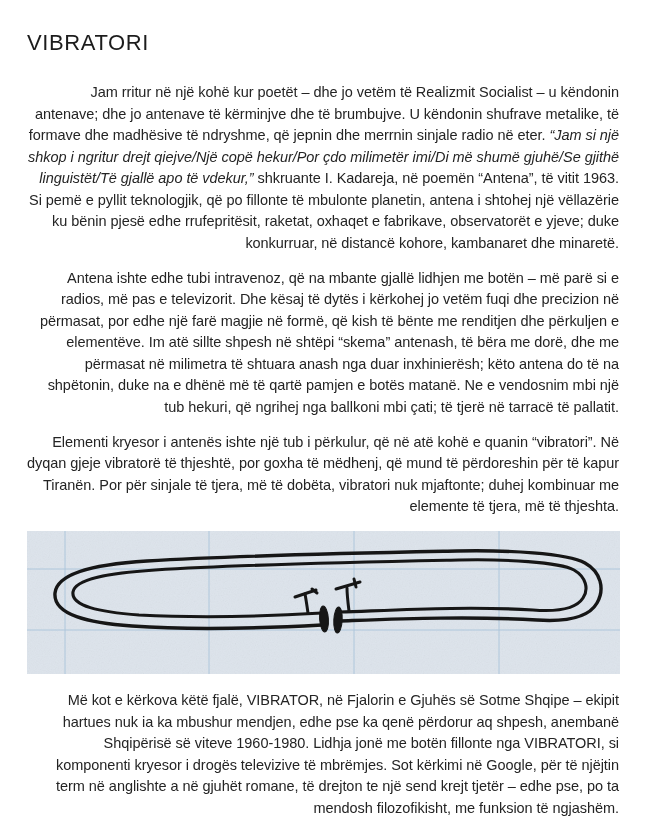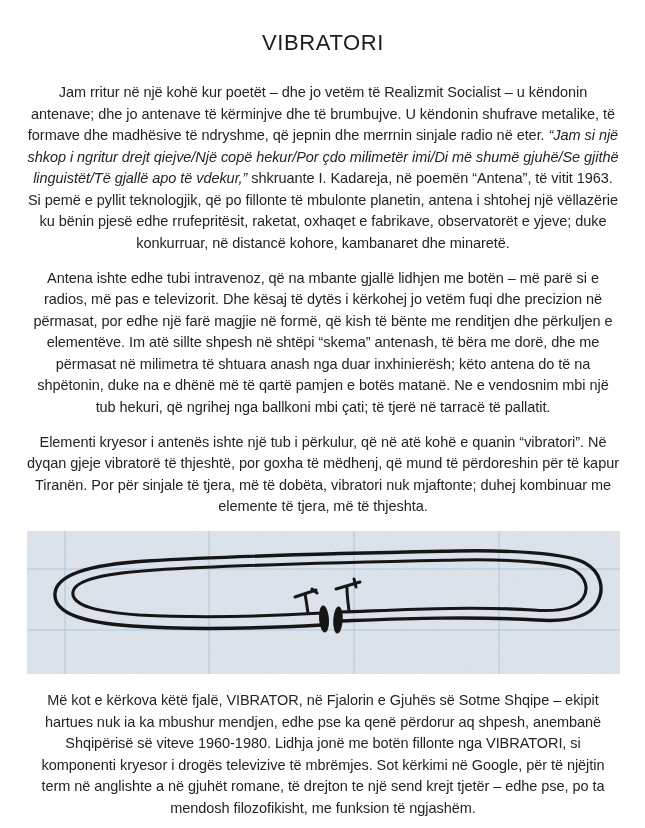--- a/index.html
+++ b/index.html
@@ -13,33 +13,32 @@
     width:645px;height:828px;
     background:#ffffff;
     font-family:"Liberation Sans", sans-serif;
     color:var(--text);
     overflow:hidden;
   }
   .article{
     padding:0 26px 0 27px;
   }
   h1.page-title{
-    text-align:center;
     font-size:22px;
     font-weight:400;
     letter-spacing:0.6px;
     color:#1c1c1c;
     margin:30px 0 26px 0;
   }
   .body-text p{
     font-size:14.5px;
     line-height:21.5px;
     letter-spacing:-0.05px;
     margin:0 0 13.5px 0;
-    text-align:center;
+    text-align:right;
   }
   .body-text span.italic{
     font-style:italic;
   }
   .figure{
     width:593px;
     height:143px;
     margin:12px 0 16px 0;
     position:relative;
   }

